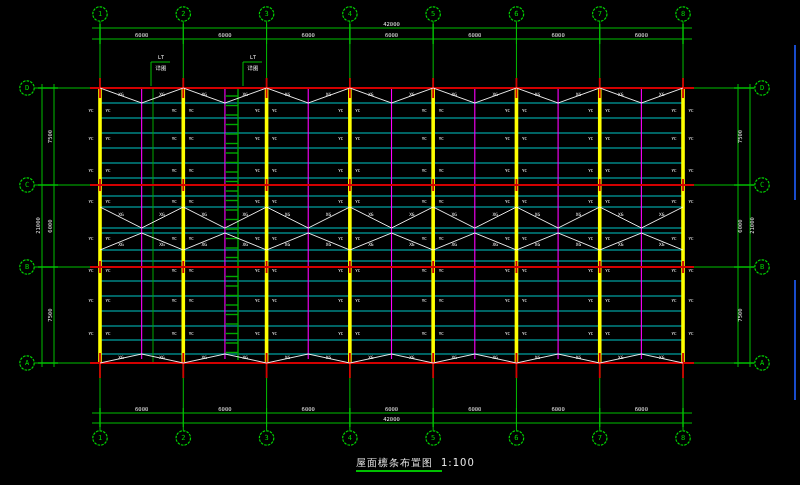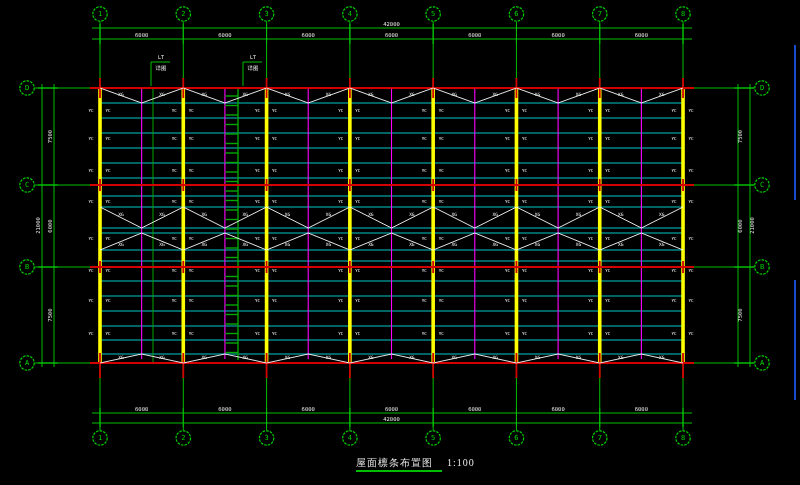--- a/index.html
+++ b/index.html
@@ -2,21 +2,21 @@
 <html><head>
 <meta charset="utf-8">
 <style>
   html,body{margin:0;padding:0;background:#000;}
   .screen{position:relative;width:800px;height:485px;background:#000;overflow:hidden;
           font-family:"DejaVu Sans Mono","Liberation Mono",monospace;}
   svg{position:absolute;top:0;left:0;}
   .title-bar{position:absolute;left:356px;top:456px;color:#e8e8e8;font-size:10px;
              letter-spacing:1px;font-family:"DejaVu Sans","Liberation Sans",sans-serif;}
   .title-underline{position:absolute;left:356px;top:470px;width:86px;height:2px;background:#00bf00;}
-  .scale-note{margin-left:14px;font-family:Liberation Serif, serif;}
+  .scale-note{margin-left:8px;}
   text{font-family:"DejaVu Sans Mono","Liberation Mono",monospace;}
 </style>
 </head>
 <body>
 
 <div class="screen">
   <svg id="drawing" width="800" height="485" viewBox="0 0 800 485">
       <line x1="100" y1="21.5" x2="100" y2="430.5" stroke="#00bf00" stroke-width="1"></line>
       <line x1="183.29000000000002" y1="21.5" x2="183.29000000000002" y2="430.5" stroke="#00bf00" stroke-width="1"></line>
       <line x1="266.58000000000004" y1="21.5" x2="266.58000000000004" y2="430.5" stroke="#00bf00" stroke-width="1"></line>

